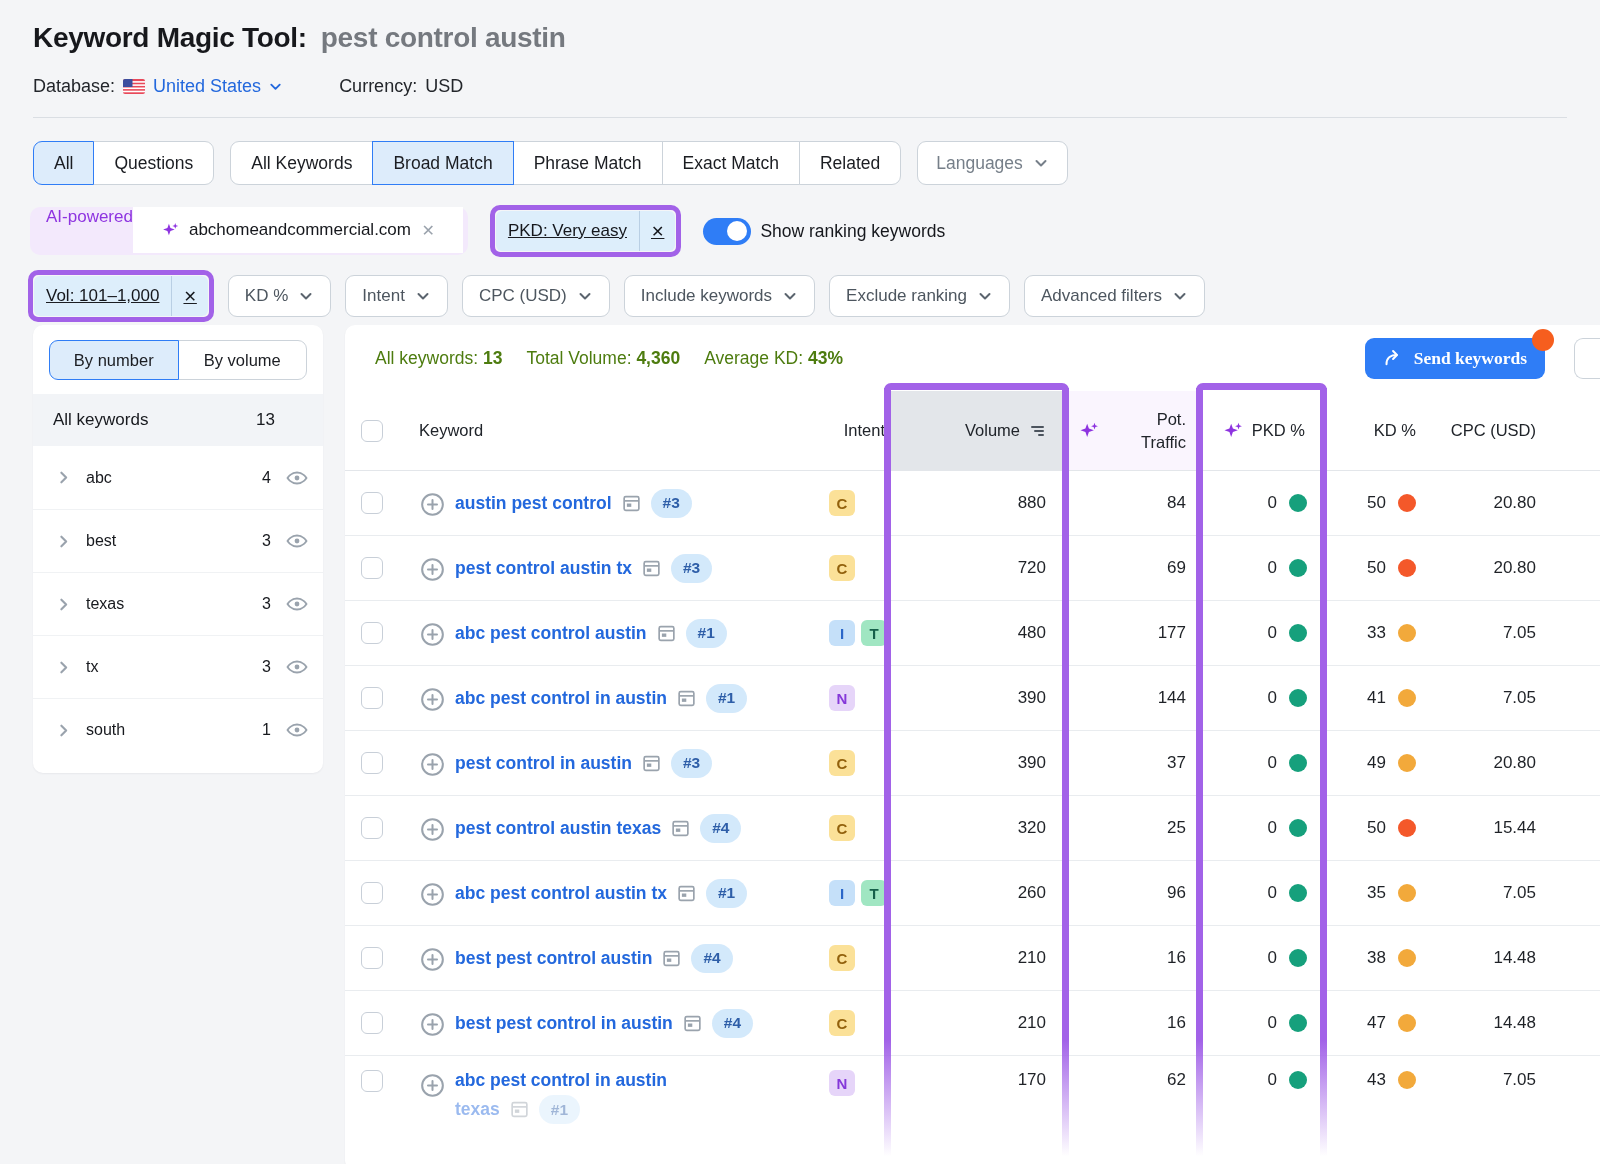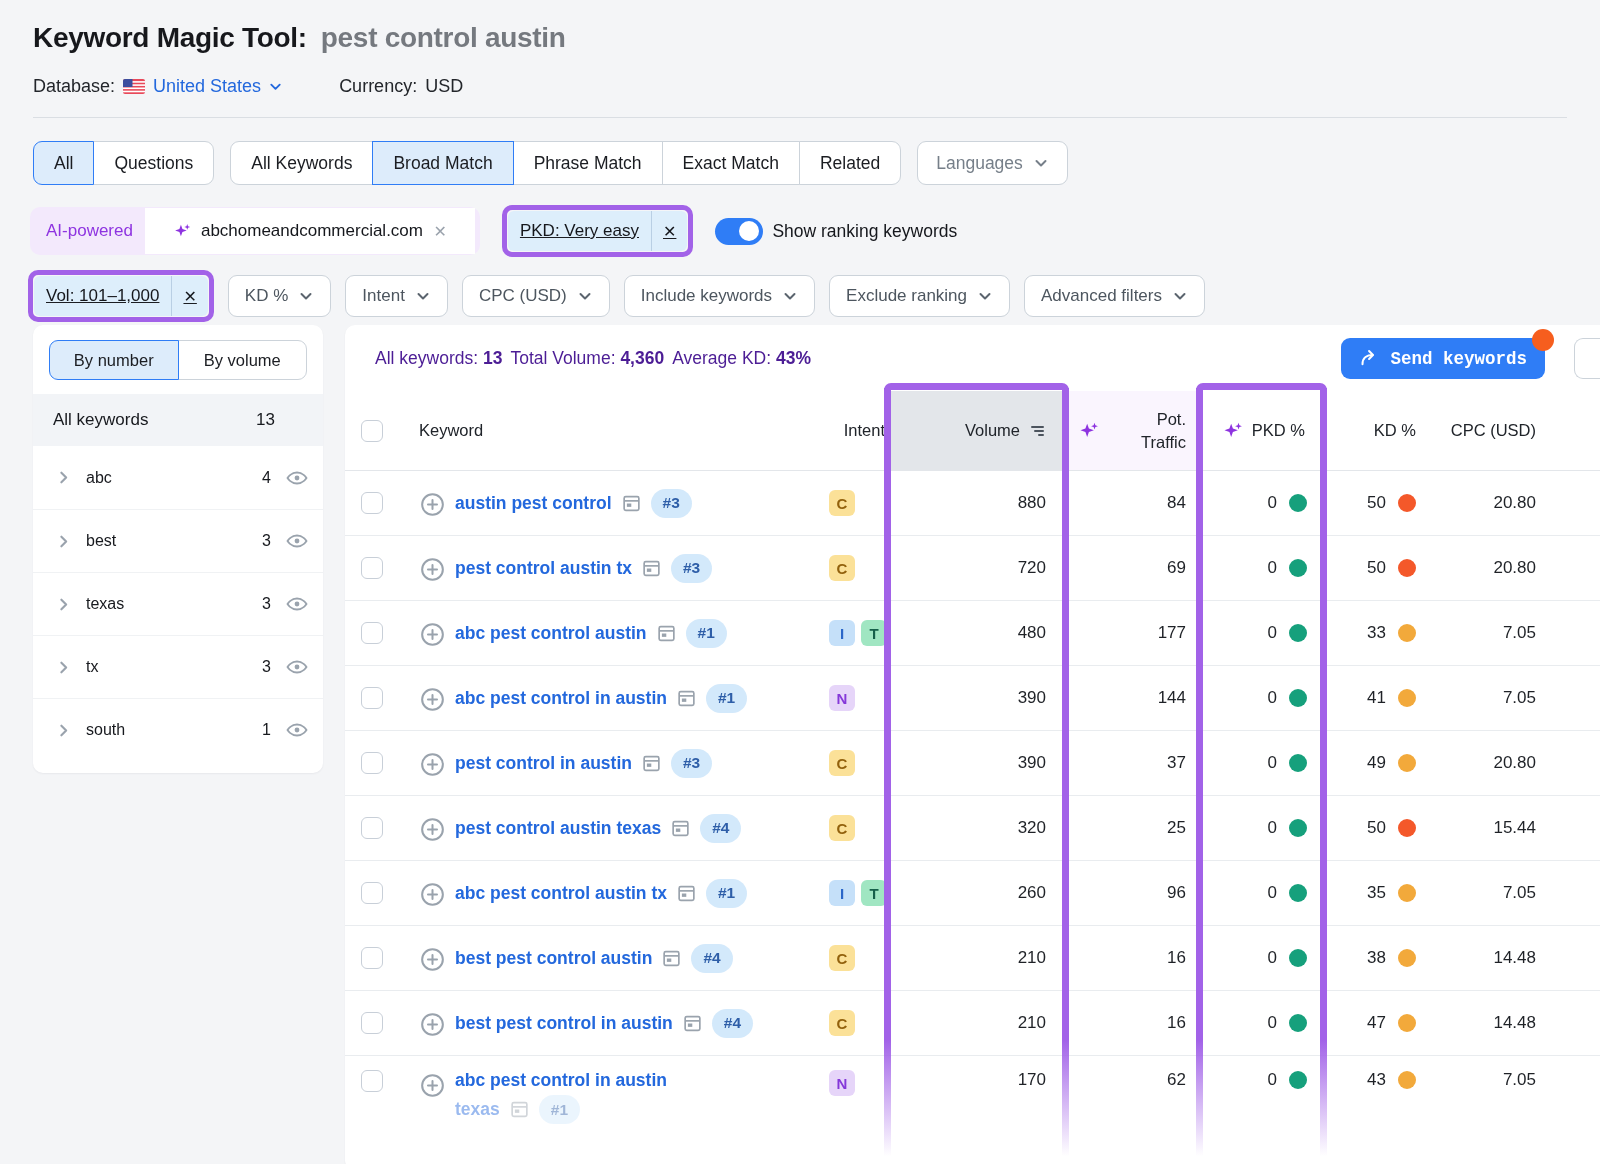--- a/index.html
+++ b/index.html
@@ -37,22 +37,22 @@
   .seg-item.selected { background:#ddecfb; border-color:#2f7df6; z-index:2; }
   .languages-btn {
     background:#fff; border:1px solid #ccd3da; border-radius:9px; height:44px;
     display:flex; align-items:center; gap:10px; padding:0 18px; font-size:17.5px;
     color:#767f89; cursor:pointer; margin-left:0;
   }
 
   
   .filter-row1 { display:flex; align-items:center; gap:22px; padding:20px 33px 0 30px; }
   .ai-pill {
-    background:#f3e9fc; border-radius:10px; height:48px; display:flex; align-items:center;
-    padding:0 5px 0 16px; gap:12px;
+    background:#f3e9fc; border-radius:10px; height:48px; display:flex; 
+    padding:0 5px 0 16px; 
   }
   .ai-label { color:var(--ai-purple,#8e34e0); font-size:17px; }
   .ai-input {
     background:#fff; border-radius:0; height:46px; display:flex; align-items:center;
     gap:9px; padding:0 28px; min-width:330px;
   }
   .ai-input .val { font-size:17px; color:#15171c; flex:1; }
   .x-icon { color:#9aa2ac; font-size:16px; font-weight:bold; cursor:pointer; }
   .ann-wrap { border:5px solid var(--annotation-purple,#a262e8); border-radius:10px; padding:1px; display:inline-flex;text-decoration:underline; }
   .chip {
@@ -97,27 +97,27 @@
     height:63px; display:flex; align-items:center; gap:14px; padding:0 14px 0 22px;
     font-size:16px; color:#17191e; cursor:pointer; border-top:1px solid #f0f2f4;
   }
   .group-item:first-child { border-top:none; }
   .group-item .g-label { flex:1; }
   .group-item .g-count { color:#17191e; }
   .group-item .eye { width:24px; display:flex; }
 
   
   .summary-bar { height:66px; display:flex; align-items:center; padding-left:30px; position:relative; }
-  .stat { font-size:17.5px; color:#4c1d95; margin-right:8px; }
+  .stat { font-size:17.5px; color:#4d7c0f; margin-right:24px; }
   .stat b { font-weight:bold; }
   .send-btn {
     position:absolute; right:55px; top:13px; height:41px; background:var(--accent-blue,#2f7df6);
     border:none; border-radius:9px; color:#fff; font-size:17.5px; font-weight:bold;
     display:flex; align-items:center; gap:10px; padding:0 18px; cursor:pointer;
-    font-family:Liberation Mono, monospace;
+    font-family:Liberation Serif, serif;
   }
   .send-dot { position:absolute; right:46px; top:4px; width:22px; height:22px; border-radius:50%; background:var(--notification-orange,#f65e1e); z-index:3; }
   .partial-btn { position:absolute; right:0; top:13px; width:26px; height:41px; background:#fff; border:1px solid #ccd3da; border-right:none; border-radius:9px 0 0 9px; }
 
   
   .t-grid { display:grid; grid-template-columns:54px 420px 72px 171px 140px 117px 125px 118px; align-items:center; }
   .t-head { height:80px; border-bottom:1px solid #e3e6ea; font-size:16.5px; color:#20242a; }
   .t-head > div { height:100%; display:flex; align-items:center; }
   .h-check { justify-content:center; }
   .h-keyword { padding-left:20px; }

